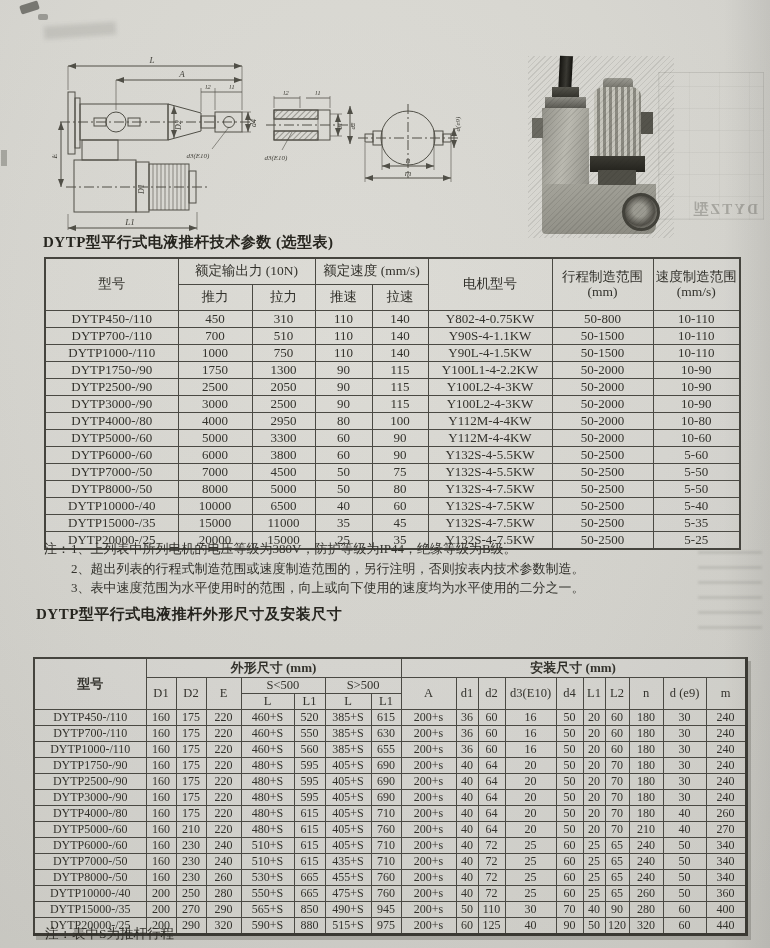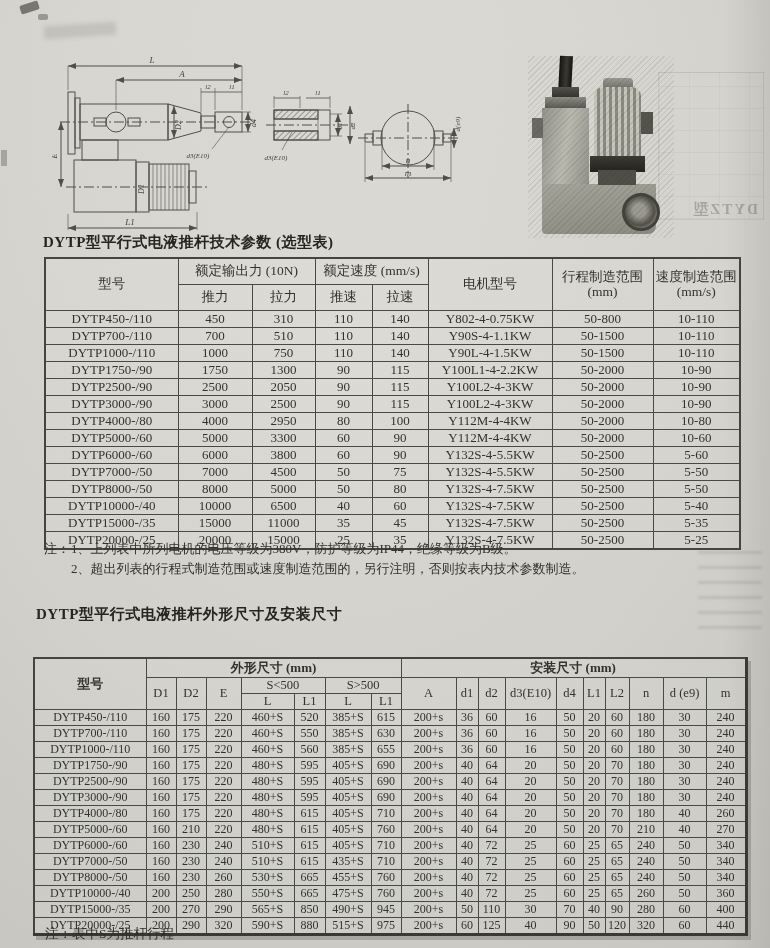--- a/index.html
+++ b/index.html
@@ -422,20 +422,21 @@
           <td>5-25</td>
         </tr>
       </tbody>
   </table>
 
   <div class="notes">
     <div class="note-line first">
       <span class="note-label">注：</span><span>1、上列表中所列电机的电压等级为380V，防护等级为IP44，绝缘等级为B级。</span>
     </div>
     <div class="note-line rest">2、超出列表的行程式制造范围或速度制造范围的，另行注明，否则按表内技术参数制造。</div>
+    <div class="note-line rest">3、表中速度范围为水平使用时的范围，向上或向下使用的速度均为水平使用的二分之一。</div>
   </div>
 
   <div class="caption2">DYTP型平行式电液推杆外形尺寸及安装尺寸</div>
 
   <table class="t2">
     <colgroup>
       <col style="width:112px">
         <col style="width:30px">
         <col style="width:30px">
         <col style="width:35px">

